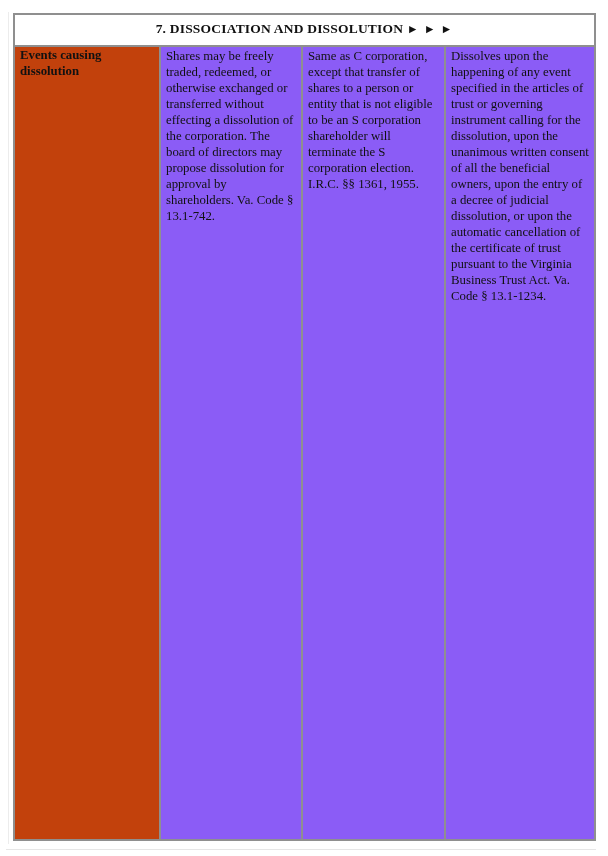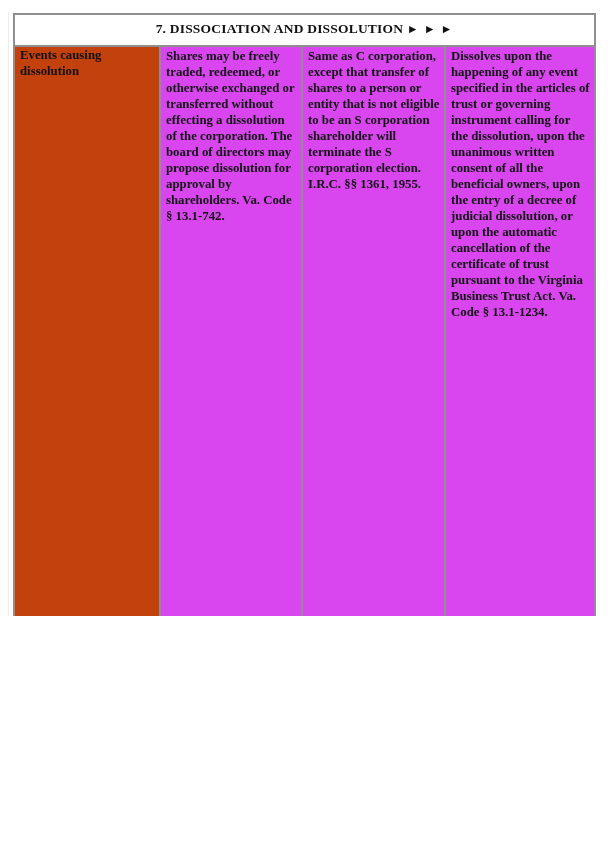--- a/index.html
+++ b/index.html
@@ -3,21 +3,21 @@
 <meta charset="utf-8">
 <style>
   html, body {
     margin: 0;
     padding: 0;
     background: #ffffff;
   }
   .page {
     position: relative;
     width: 608px;
-    height: 616px;
+    height: 856px;
     background: #ffffff;
     overflow: hidden;
     font-family: "Liberation Serif", "DejaVu Serif", serif;
     color: #111111;
   }
   
   .artifact-v {
     position: absolute;
     left: 8px;
     top: 12px;
@@ -73,22 +73,21 @@
     vertical-align: bottom;
     padding: 12px 3px 6px 3px;
     border-bottom: 2px solid #555555;
   }
   .body-row td {
     height: 752px;
     vertical-align: top;
     font-size: 12.8px;
     line-height: 16px;
     padding: 1px 4px 2px 5px;
-    background: #d946ef;
-    font-weight: bold;
+    background: #8b5cf6;
   }
   .body-row td.row-label {
     background: #c2410c;
     font-weight: bold;
     padding-top: 0;
     margin-top: 27px;
   }
 </style>
 </head>
 <body>

